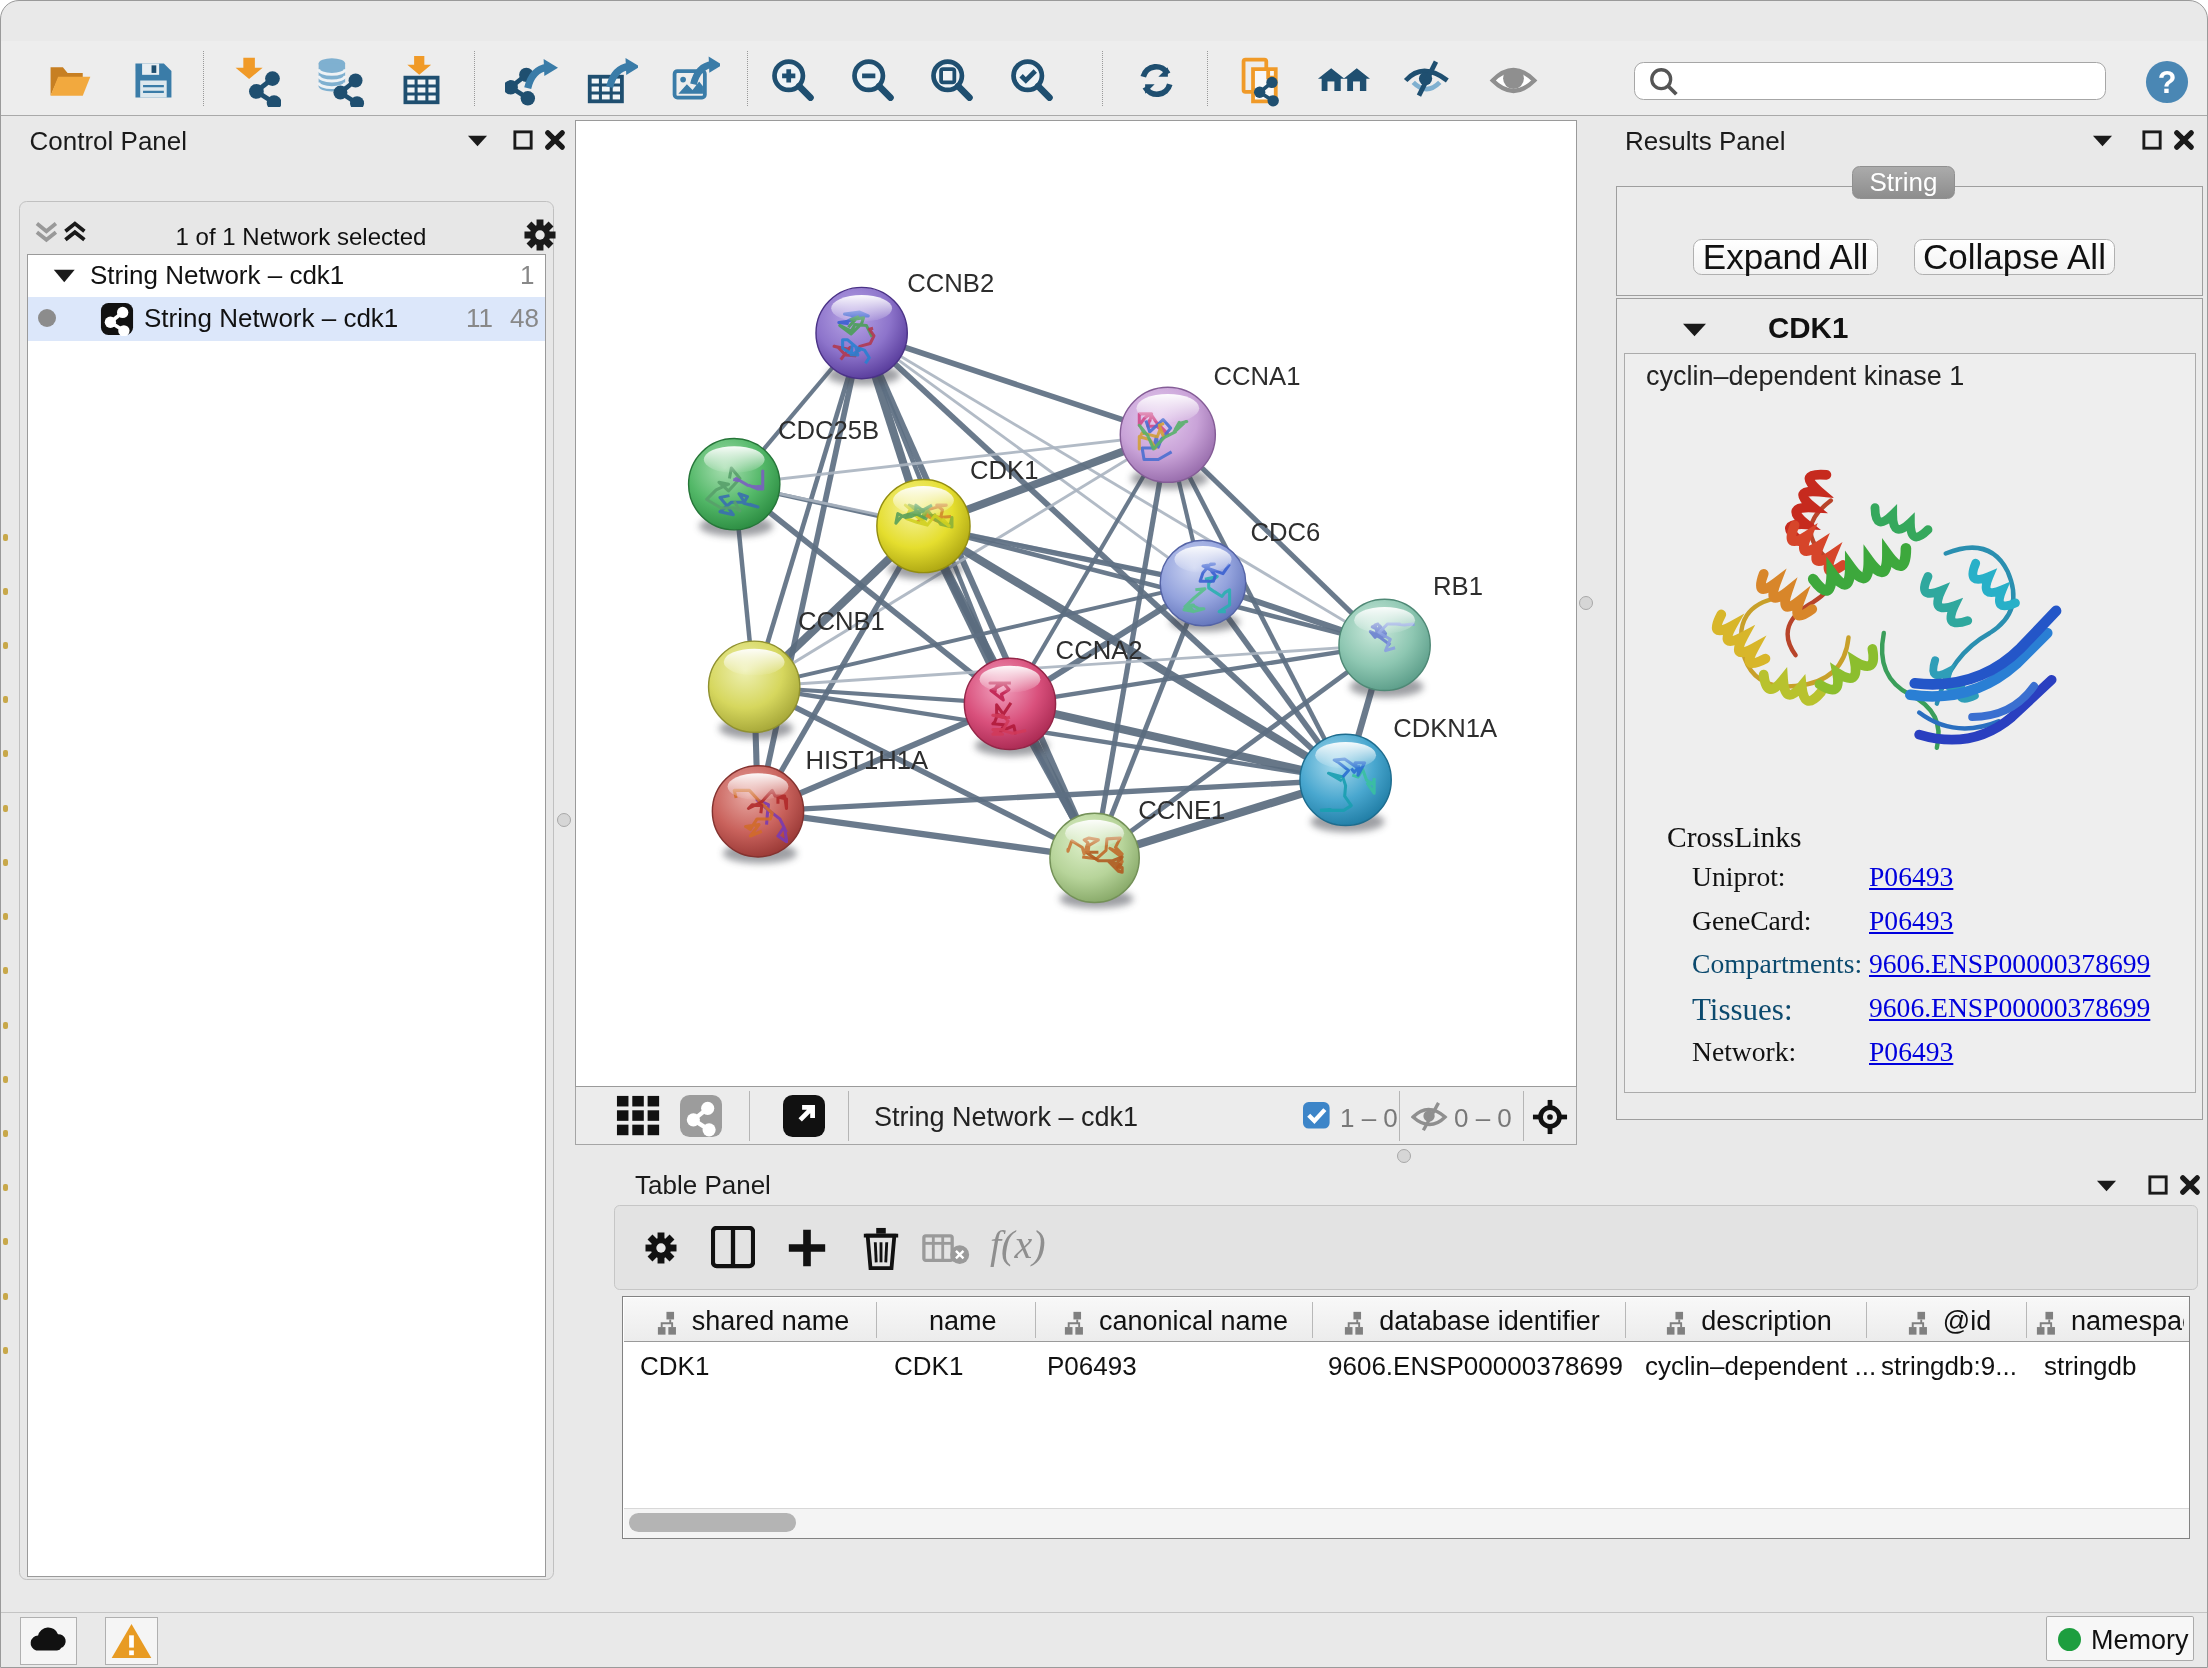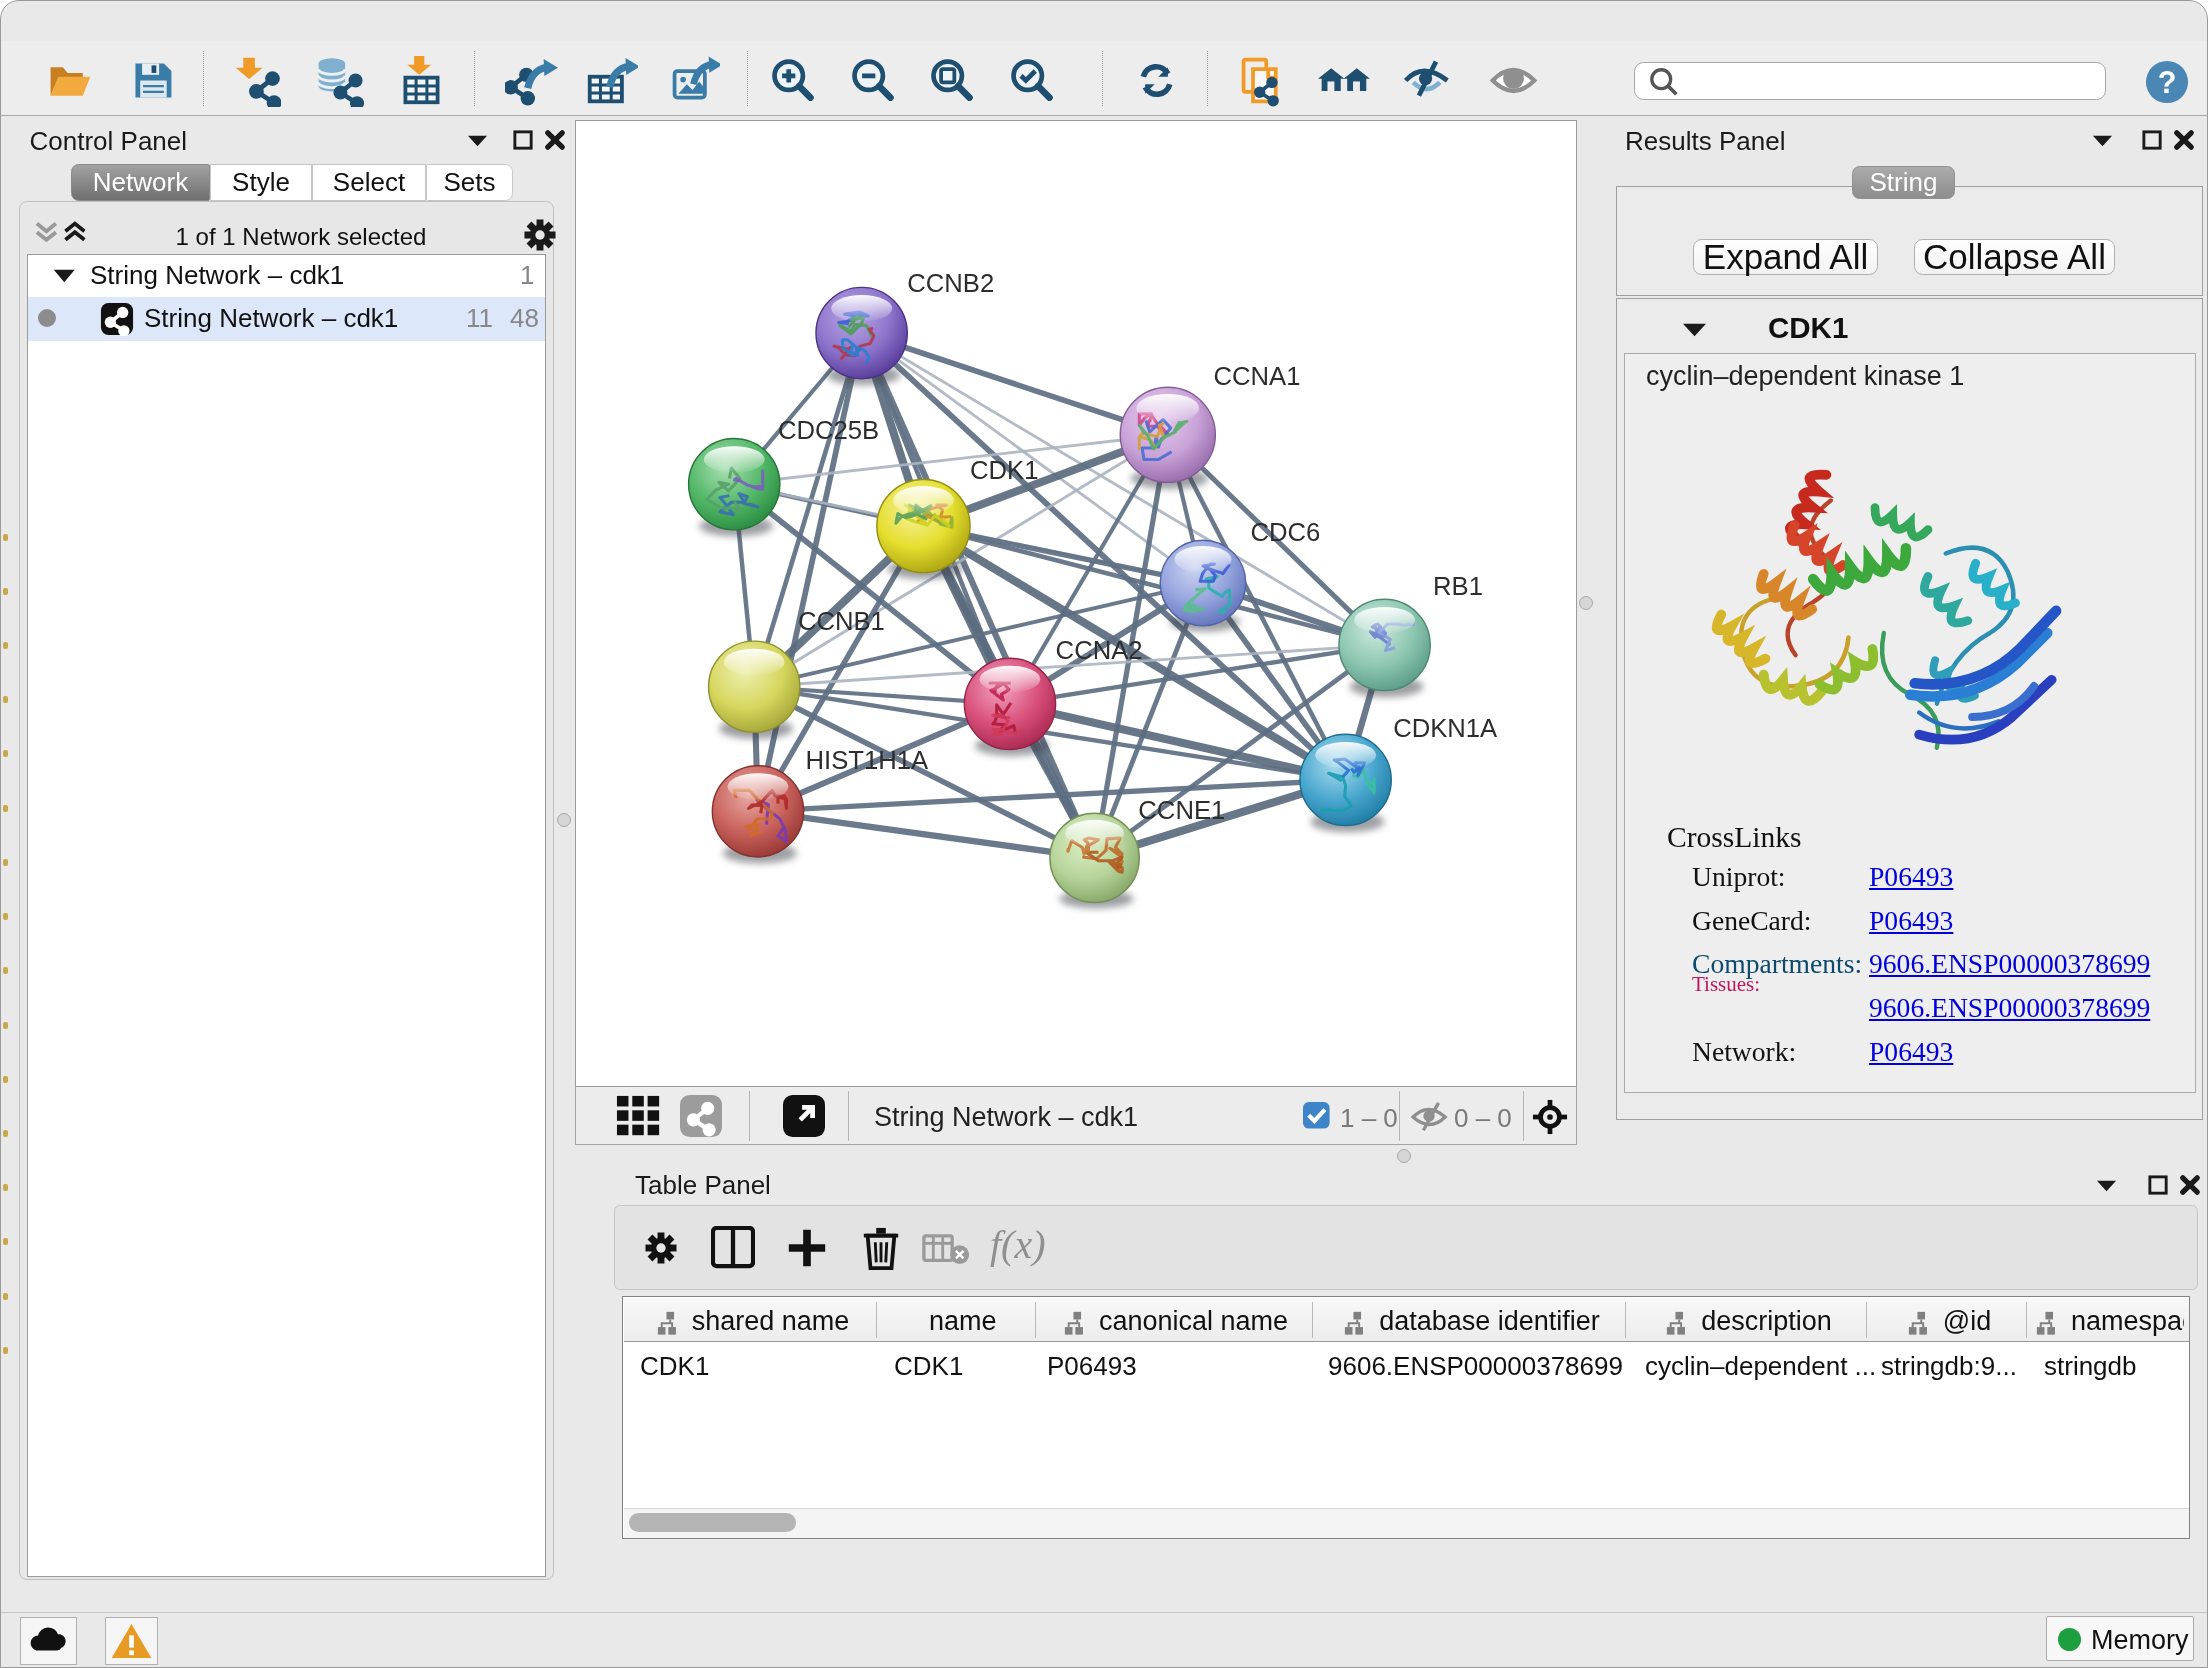--- a/index.html
+++ b/index.html
@@ -189,21 +189,20 @@
     <svg class="abs" style="left:464px;top:129px" width="25" height="21" viewBox="0 0 26 22">
       <path d="M3 6 h20 l-10 11 z" fill="#1a1a1a"></path>
     </svg>
     <svg class="abs" style="left:511px;top:128px" width="23" height="23" viewBox="0 0 24 24">
       <rect x="3" y="3" width="17" height="17" fill="none" stroke="#1a1a1a" stroke-width="3"></rect>
     </svg>
     <svg class="abs" style="left:542px;top:127px" width="25" height="25" viewBox="0 0 26 26">
       <path d="M5 5 L20 20 M20 5 L5 20" stroke="#1a1a1a" stroke-width="5.5" stroke-linecap="round"></path>
     </svg>
     <div class="abs" id="cpanel-box"></div>
-    <div class="abs" style="left:70px;top:163px"><span class="tab tabsel" style="width:139px;border-radius:7.6px 1.9px 1.9px 7.6px">Network</span><span class="tab" style="width:102px">Style</span><span class="tab" style="width:114px">Select</span><span class="tab" style="width:87px;border-radius:1.9px 7.6px 7.6px 1.9px">Sets</span></div>
     <svg class="abs" style="left:34px;top:215px" width="114" height="38" viewBox="0 0 120 40">
       <path d="M2 8 l10 8.0 l10 -8.0 M2 17 l10 8.0 l10 -8.0" fill="none" stroke="#999" stroke-width="4"></path>
       <path d="M32 16.0 l10 -8.0 l10 8.0 M32 25.0 l10 -8.0 l10 8.0" fill="none" stroke="#1a1a1a" stroke-width="4"></path>
     </svg>
     <div class="abs" style="left:124px;top:222px;width:352px;text-align:center;font-size:24px;color:#111">1 of 1 Network selected</div>
     <svg class="abs" style="left:516px;top:211px" width="46" height="46" viewBox="0 0 48 48">
       <line x1="31.8" y1="24.0" x2="40.2" y2="24.0" stroke="#1a1a1a" stroke-width="7.2"></line>
       <line x1="29.5" y1="29.5" x2="35.5" y2="35.5" stroke="#1a1a1a" stroke-width="7.2"></line>
       <line x1="24.0" y1="31.8" x2="24.0" y2="40.2" stroke="#1a1a1a" stroke-width="7.2"></line>
       <line x1="18.5" y1="29.5" x2="12.5" y2="35.5" stroke="#1a1a1a" stroke-width="7.2"></line>
@@ -532,21 +531,21 @@
         <path d="M430 300 q-25 35 -70 35" fill="none" stroke="#3a6fd0" stroke-width="9" stroke-linecap="round"></path>
         <path d="M364 161 Q353 187 379 176 Q368 202 394 191 Q383 217 409 206" fill="none" stroke="#28b0c8" stroke-width="10" stroke-linecap="round"></path>
       </svg></div>
     <div class="abs serif" style="left:1666px;top:820px;font-size:29.5px;font-weight:normal;color:#111">CrossLinks</div>
     <div class="abs serif" style="left:1691px;top:860px;font-size:27.6px;color:#111">Uniprot:</div>
     <div class="abs serif" style="left:1868px;top:860px;font-size:27.6px"><a class="lnk">P06493</a></div>
     <div class="abs serif" style="left:1691px;top:904px;font-size:27.6px;color:#111">GeneCard:</div>
     <div class="abs serif" style="left:1868px;top:904px;font-size:27.6px"><a class="lnk">P06493</a></div>
     <div class="abs serif" style="left:1691px;top:947px;font-size:27.6px;color:#0c4a6e">Compartments:</div>
     <div class="abs serif" style="left:1868px;top:947px;font-size:27.6px"><a class="lnk">9606.ENSP00000378699</a></div>
-    <div class="abs serif" style="left:1691px;top:971px;font-size:21px;color:#be185d">Tissues:</div>
+    <div class="abs serif" style="left:1691px;top:991px;font-size:31px;color:#0c4a6e">Tissues:</div>
     <div class="abs serif" style="left:1868px;top:991px;font-size:27.6px"><a class="lnk">9606.ENSP00000378699</a></div>
     <div class="abs serif" style="left:1691px;top:1035px;font-size:27.6px;color:#111">Network:</div>
     <div class="abs serif" style="left:1868px;top:1035px;font-size:27.6px"><a class="lnk">P06493</a></div>
     <div class="abs panel-title" style="left:634px;top:1169px">Table Panel</div>
     <svg class="abs" style="left:2093px;top:1174px" width="25" height="21" viewBox="0 0 26 22">
       <path d="M3 6 h20 l-10 11 z" fill="#1a1a1a"></path>
     </svg>
     <svg class="abs" style="left:2146px;top:1173px" width="23" height="23" viewBox="0 0 24 24">
       <rect x="3" y="3" width="17" height="17" fill="none" stroke="#1a1a1a" stroke-width="3"></rect>
     </svg>

